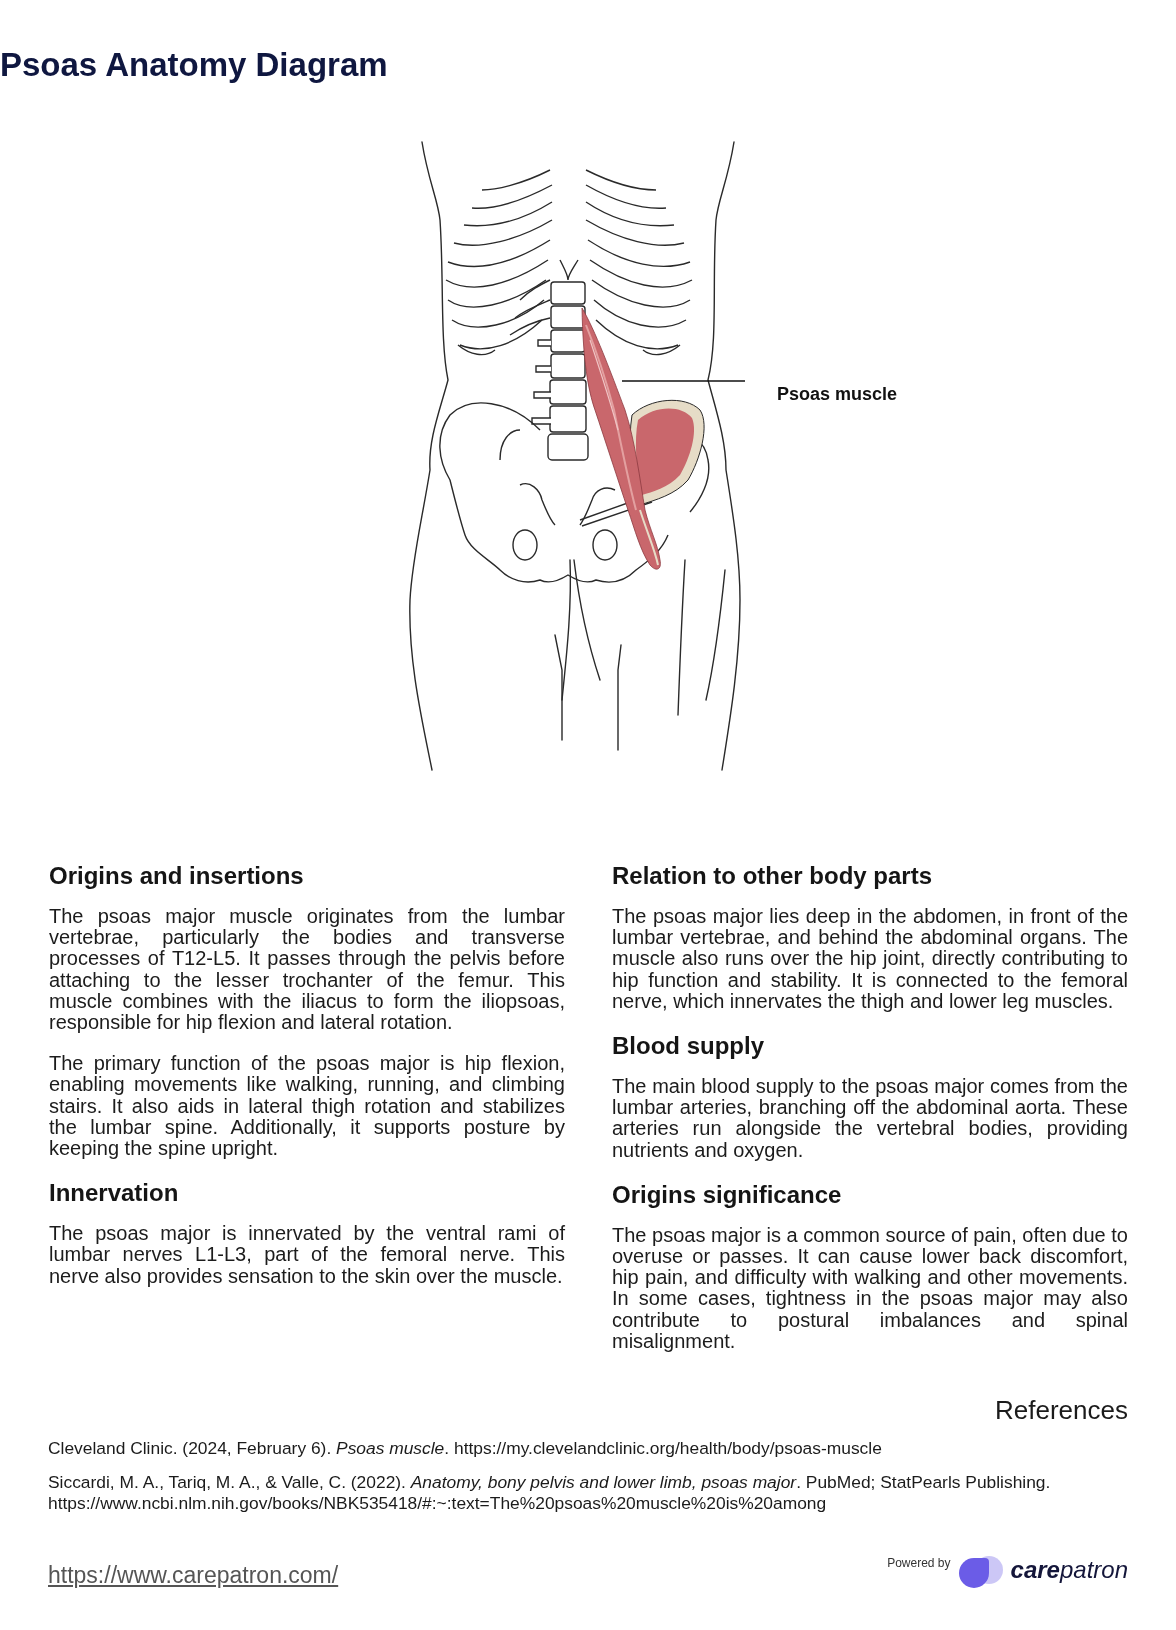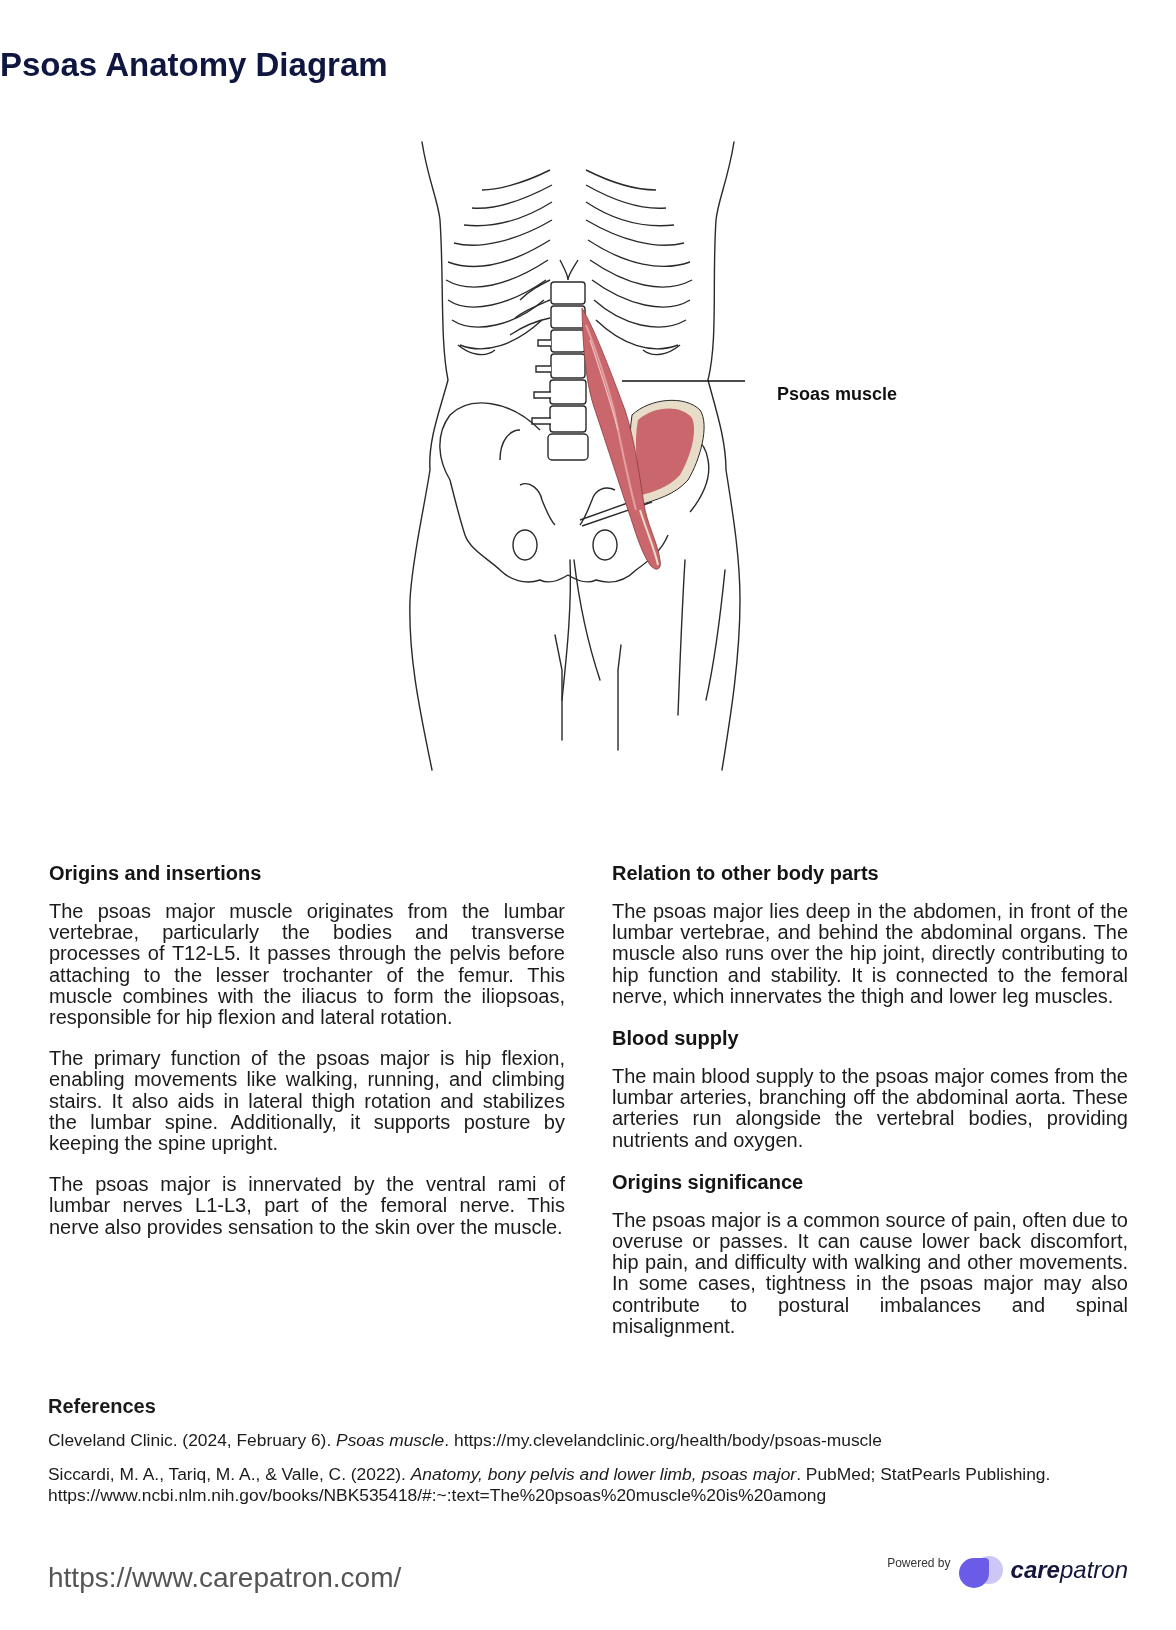--- a/index.html
+++ b/index.html
@@ -6,28 +6,28 @@
   body { width: 1176px; height: 1630px; position: relative; overflow: hidden;
          font-family: "Liberation Sans", sans-serif; color: #1b1b1b; }
   .title { position: absolute; top: 46px; left: 0; width: 1176px; text-align: left;
            font-size: 33px; font-weight: bold; color: #0f1740; margin: 0; }
   .diagram { position: absolute; left: 400px; top: 140px; width: 380px; height: 660px; }
   .diagram svg { width: 100%; height: 100%; }
   .callout-label { position: absolute; left: 777px; top: 384px; font-size: 18px; font-weight: bold; color: #111; }
   .col { position: absolute; width: 516px; }
   .col-left { left: 49px; top: 862px; }
   .col-right { left: 612px; top: 862px; }
-  .section h2 { font-size: 20px; font-weight: bold; margin: 0 0 16px 0; color: #151515; }
+  .section h2 { font-size: 24px; font-weight: bold; margin: 0 0 16px 0; color: #151515; }
   .section p { font-size: 20px; line-height: 21.2px; margin: 0 0 20px 0; text-align: justify; color: #1c1c1c; }
   .refs { position: absolute; left: 48px; top: 1395px; width: 1080px; }
-  .refs h2 { font-size: 20px; font-weight: bold; margin: 0 0 12px 0; }
+  .refs h2 { font-size: 26px; font-weight: normal; margin: 0 0 12px 0; text-align: right; }
   .refs p { font-size: 17.4px; line-height: 21.5px; margin: 0 0 12px 0; }
   .refs em { font-style: italic; }
-  .footer-link { position: absolute; left: 48px; top: 1562px; font-size: 28px; color: #555;
-                 }
+  .footer-link { position: absolute; left: 48px; top: 1562px; font-size: 23px; color: #555;
+                 text-decoration: underline; }
   .brand { position: absolute; right: 48px; top: 1556px; display: flex; align-items: flex-start; }
   .powered { font-size: 12px; color: #333; margin-right: 8px; }
   .logo-mark { width: 46px; height: 32px; position: relative; margin-right: 6px; }
   .logo-mark .a { position: absolute; left: 0; top: 2px; width: 30px; height: 30px; background: #6b5ce7;
                   border-radius: 15px 4px 15px 15px; }
   .logo-mark .b { position: absolute; left: 16px; top: 0; width: 28px; height: 28px; background: #c6c1f5;
                   border-radius: 50%; opacity: 0.9; }
   .brand-name { font-size: 24px; color: #14163a; font-style: italic; }
   .brand-name b { font-weight: bold; }
   .brand-name span { font-weight: normal; }
@@ -127,20 +127,21 @@
 
 <div class="col col-left">
   <div class="section">
     <h2>Origins and insertions</h2>
     <p>The psoas major muscle originates from the lumbar vertebrae, particularly the bodies and transverse processes of T12-L5. It passes through the pelvis before attaching to the lesser trochanter of the femur. This muscle combines with the iliacus to form the iliopsoas, responsible for hip flexion and lateral rotation.</p>
   </div>
   <div class="section">
     <p>The primary function of the psoas major is hip flexion, enabling movements like walking, running, and climbing stairs. It also aids in lateral thigh rotation and stabilizes the lumbar spine. Additionally, it supports posture by keeping the spine upright.</p>
   </div>
   <div class="section">
+    <h2>Innervation</h2>
     <p>The psoas major is innervated by the ventral rami of lumbar nerves L1-L3, part of the femoral nerve. This nerve also provides sensation to the skin over the muscle.</p>
   </div>
 </div>
 
 <div class="col col-right">
   <div class="section">
     <h2>Relation to other body parts</h2>
     <p>The psoas major lies deep in the abdomen, in front of the lumbar vertebrae, and behind the abdominal organs. The muscle also runs over the hip joint, directly contributing to hip function and stability. It is connected to the femoral nerve, which innervates the thigh and lower leg muscles.</p>
   </div>
   <div class="section">

